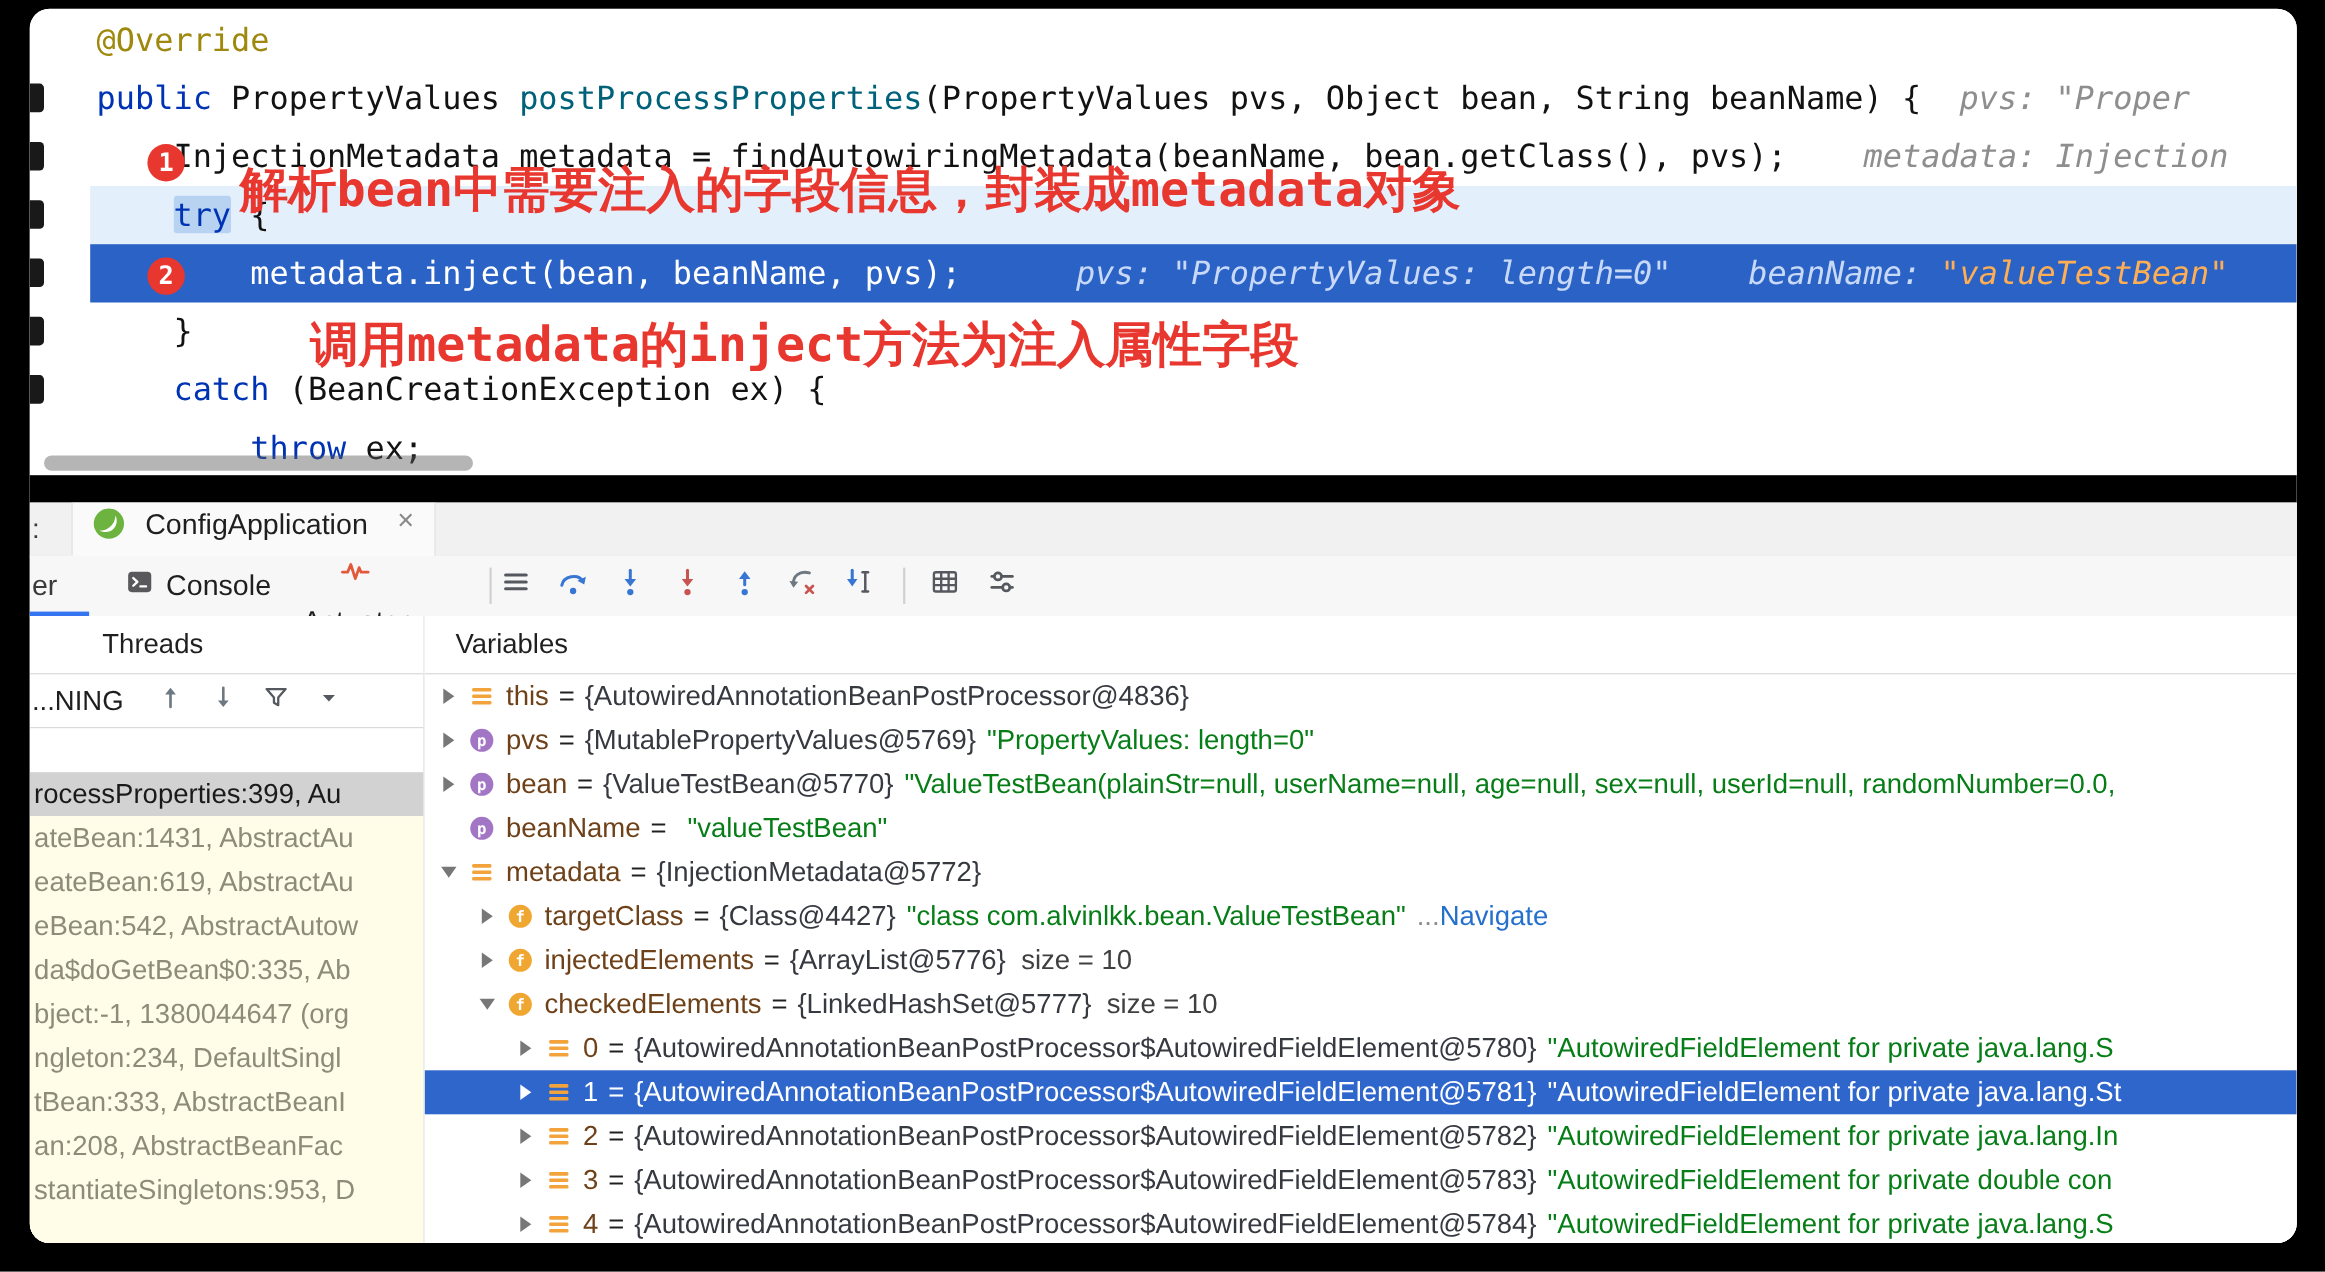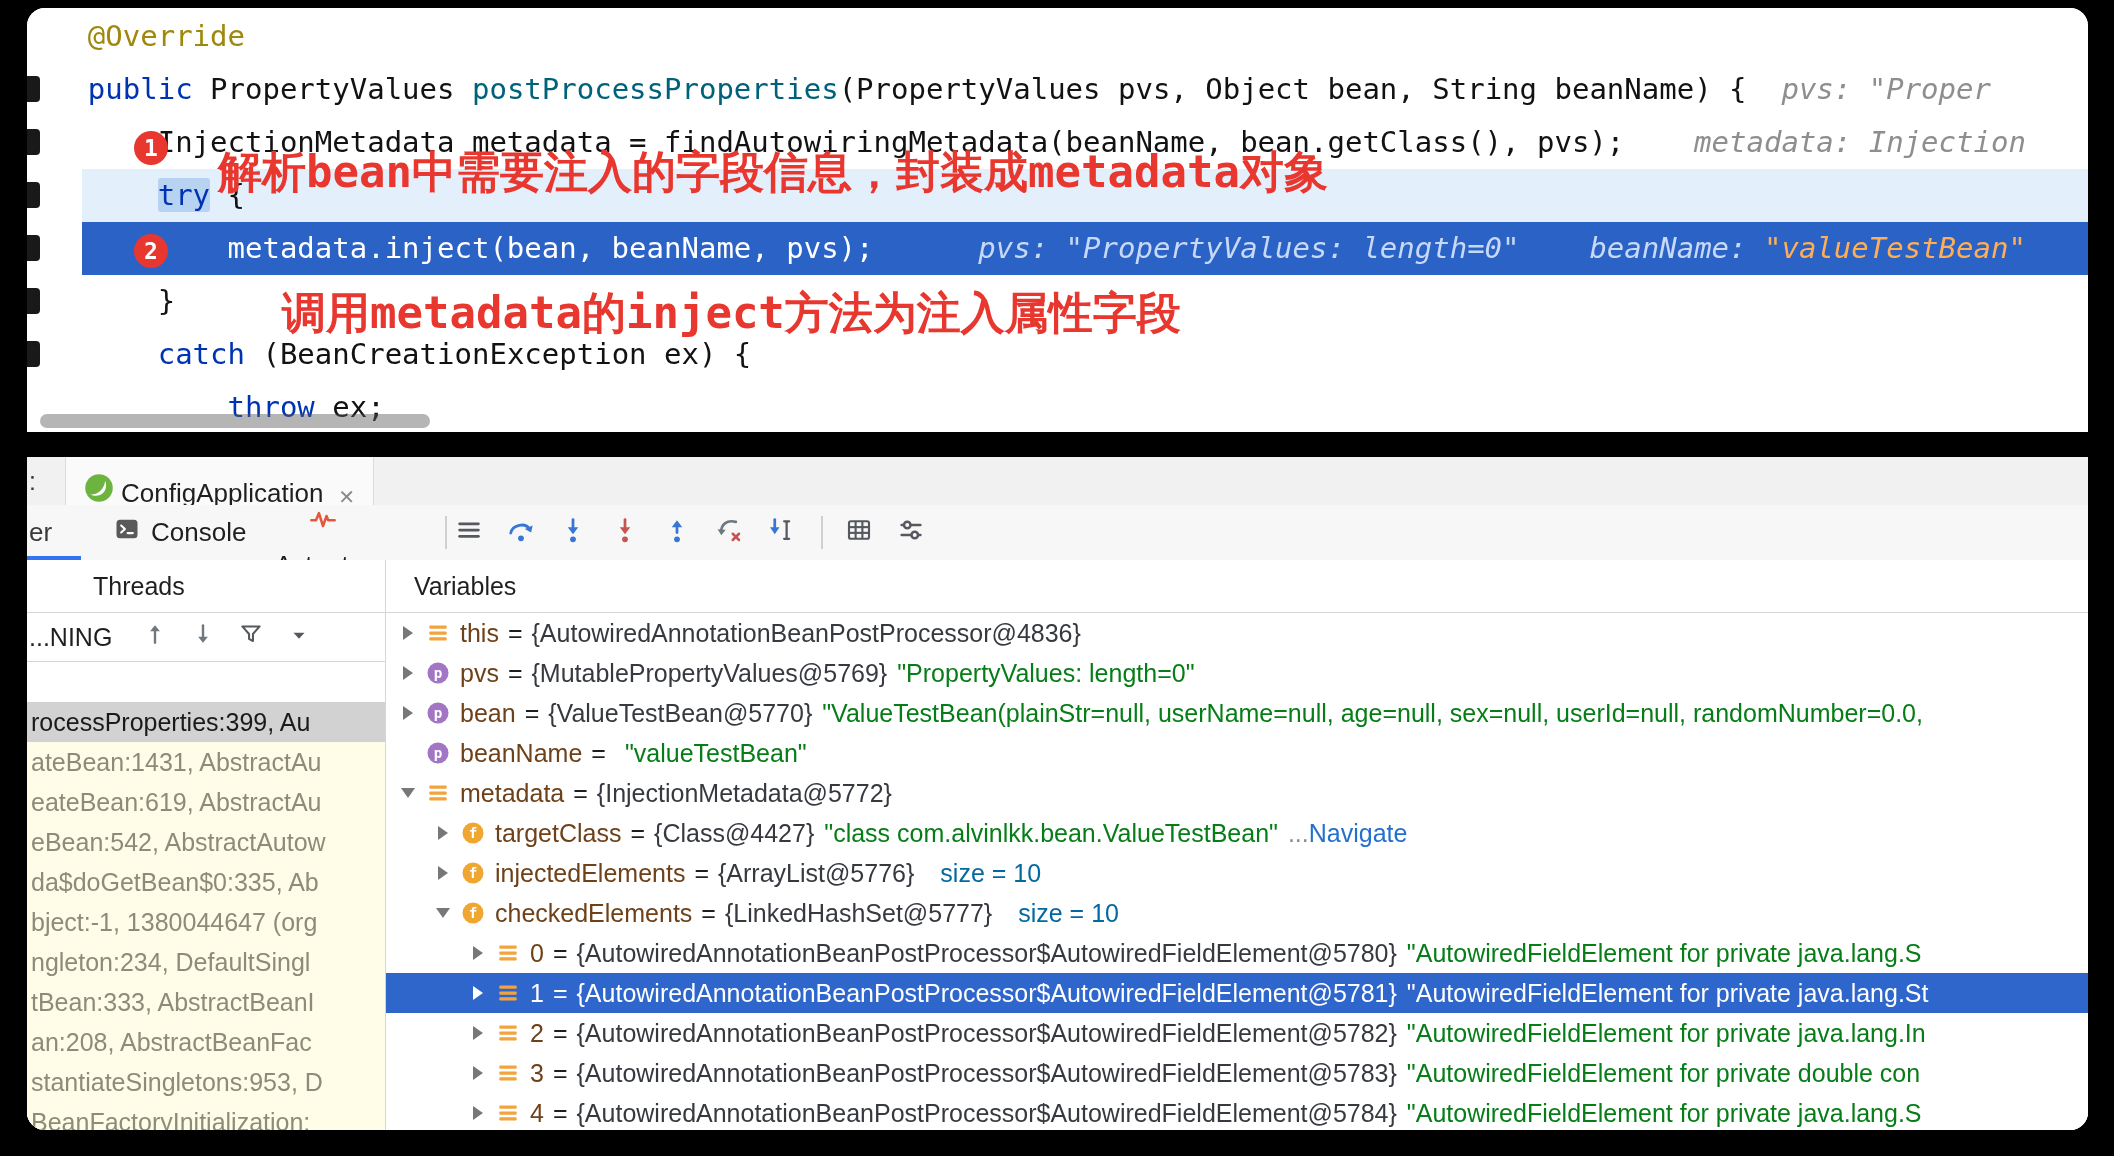--- a/index.html
+++ b/index.html
@@ -34,21 +34,21 @@
   .note{position:absolute;color:#E8372F;font-weight:bold;font-size:44px;white-space:nowrap;z-index:5;}
   .note1{left:191px;top:135px;} .note2{left:255px;top:276px;}
   .hscrollbar{position:absolute;left:13px;top:406px;width:390px;height:14px;border-radius:7px;
               background:rgba(90,90,90,.45);z-index:7;}
   .gap-strip{position:absolute;left:0;top:424px;width:100%;height:25px;background:#000;}
 
   
   .debug{position:absolute;left:0;top:449px;right:0;bottom:0;background:#fff;font-size:25px;color:#1F1F1F;}
   .runtab-bar{position:absolute;left:0;top:0;width:100%;height:48px;background:#F1F1F1;border-bottom:1px solid #DCDCDC;}
   .frag-tab{position:absolute;left:2px;top:0;line-height:48px;color:#3A3A3A;}
-  .run-tab{position:absolute;left:38px;top:0;height:48px;display:flex;align-items:flex-end;gap:7px;
+  .run-tab{position:absolute;left:38px;top:0;height:48px;display:flex;align-items:flex-start;gap:18px;
            padding:4px 18px;background:#FAFAFA;border-left:1px solid #DCDCDC;border-right:1px solid #DCDCDC;}
   .run-tab-label{font-size:26px;color:#1F1F1F;}
   .tab-close{color:#8A8A8A;font-size:20px;margin-left:8px;}
 
   .toolbar{position:absolute;left:0;top:48px;width:100%;height:55px;background:#F7F7F7;border-bottom:1px solid #D6D6D6;}
   .frag-toolbar{position:absolute;left:2px;top:0;line-height:55px;font-size:26px;color:#3A3A3A;}
   .frag-underline{position:absolute;left:0;bottom:0;width:54px;height:4px;background:#3574F0;}
   .tool-tab{position:absolute;top:0;height:55px;display:flex;align-items:center;gap:10px;font-size:26px;}
   .tool-tab.console{left:86px;} .tool-tab.actuator{left:248px;flex-direction:column;}
   .tbar-sep{position:absolute;left:418px;top:11px;width:2px;height:33px;background:#D0D0D0;}
@@ -77,21 +77,21 @@
   .vr-indent{flex:0 0 auto;height:1px;}
   .chev{flex:0 0 auto;width:20px;display:flex;align-items:center;justify-content:center;margin-right:6px;}
   .chev-r{width:0;height:0;border-left:10px solid #777;border-top:7px solid transparent;border-bottom:7px solid transparent;}
   .chev-d{width:0;height:0;border-top:10px solid #777;border-left:7px solid transparent;border-right:7px solid transparent;}
   .var-row.sel .chev-r{border-left-color:#fff;}
   .vicon{flex:0 0 auto;width:28px;display:flex;align-items:center;justify-content:center;margin-right:8px;}
   .vr-name{color:#6E4119;}
   .vr-eq{color:#1F1F1F;margin:0 9px;}
   .vr-ref{color:#36393F;}
   .vr-str{color:#067D17;margin-left:10px;}
-  .vr-size{color:#0369a1;margin-left:26px;}
+  .vr-size{color:#404040;margin-left:14px;}
   .vr-more{color:#8C8C8C;margin-left:10px;}
   .vr-link{color:#2470CC;margin-left:0;}
   .var-row.sel span{color:#fff !important;}
 </style>
 </head>
 <body>
 
 <div class="window">
 
   <div class="editor">
@@ -290,21 +290,20 @@
             <div class="frame-row sel">rocessProperties:399, Au</div>
             <div class="frame-row">ateBean:1431, AbstractAu</div>
             <div class="frame-row">eateBean:619, AbstractAu</div>
             <div class="frame-row">eBean:542, AbstractAutow</div>
             <div class="frame-row">da$doGetBean$0:335, Ab</div>
             <div class="frame-row">bject:-1, 1380044647 (org</div>
             <div class="frame-row">ngleton:234, DefaultSingl</div>
             <div class="frame-row">tBean:333, AbstractBeanI</div>
             <div class="frame-row">an:208, AbstractBeanFac</div>
             <div class="frame-row">stantiateSingletons:953, D</div>
-            <div class="frame-row">BeanFactoryInitialization:</div>
             <div class="frame-row"></div>
           </div>
       </div>
 
       <div class="vars-panel">
         <div class="panel-header">Variables</div>
         <div id="vars">
             <div class="var-row">
               <span class="vr-indent" style="width: 0px;"></span>
               <span class="chev">

